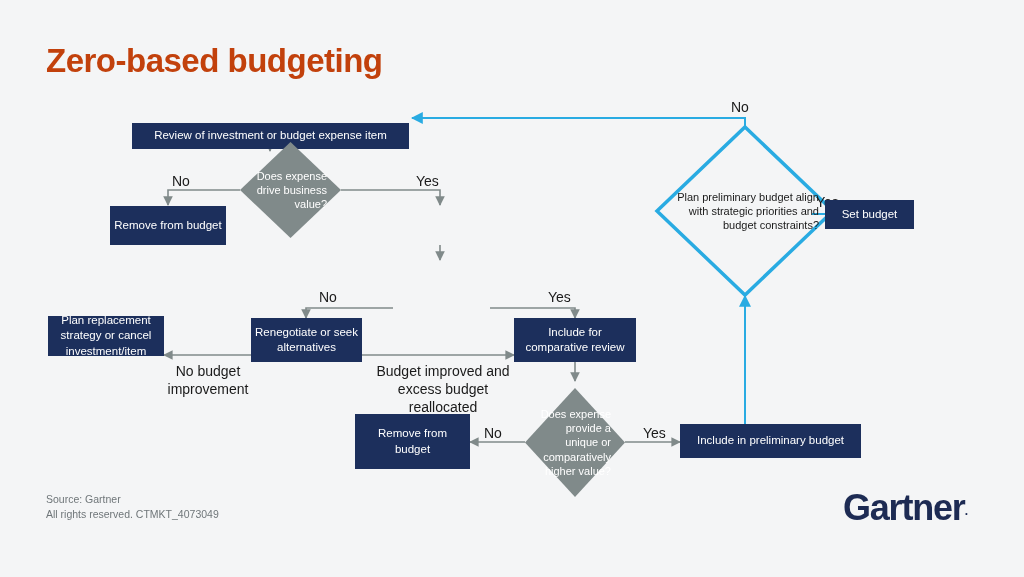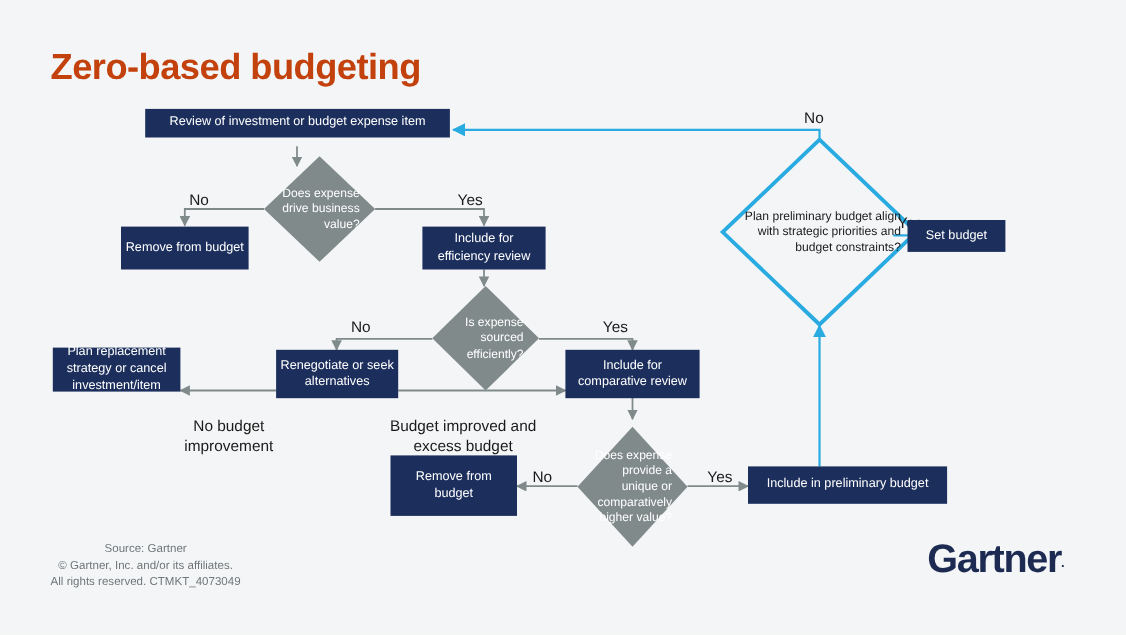--- a/index.html
+++ b/index.html
@@ -71,38 +71,36 @@
   }
   .edge-label {
     position: absolute;
     font-size: 14px;
     color: #1a1a1a;
     white-space: nowrap;
     line-height: 1.3;
   }
   .edge-label.center {
     text-align: center;
-    margin-top: 16px;
   }
   #connectors {
     position: absolute;
     left: 0;
     top: 0;
     width: 1024px;
     height: 577px;
     pointer-events: none;
   }
   #footer {
     position: absolute;
     left: 46px;
     top: 492px;
     font-size: 10.5px;
     line-height: 1.45;
     color: #6f7679;
-    text-align: center;
   }
   #logo {
     position: absolute;
     left: 843px;
     top: 487px;
     font-size: 36px;
     font-weight: bold;
     color: #1d2b53;
     letter-spacing: -1.2px;
   }
@@ -143,67 +141,58 @@
       <path d="M 625 442 L 680 442"></path>
     </g>
 
     <g stroke="#29abe2" stroke-width="2" fill="none">
       <path d="M 745 424 L 745 296" marker-end="url(#arrowBlue)"></path>
       <path d="M 745 126 L 745 118 L 412 118" marker-end="url(#arrowBlue)"></path>
       <path d="M 812 214 L 840 214" marker-end="url(#arrowBlue)"></path>
     </g>
   </svg>
 
-  <div class="box" style="left:132px; top:99px; width:277px; height:26px;">
+  <div class="box" style="left:132px; top:123px; width:277px; height:26px;">
     <span>Review of investment or budget expense item</span>
   </div>
 
   <div class="diamond-wrap diamond-gray" style="left:240px; top:142px; width:101px; height:96px;">
     <svg width="101" height="96">
       <polygon points="50.5,0 101,48 50.5,96 0,48" fill="#808a8a"></polygon>
     </svg>
     <div class="diamond-label">Does expense drive business value?</div>
   </div>
 
   <div class="edge-label" style="left:172px; top:172px;">No</div>
   <div class="edge-label" style="left:416px; top:172px;">Yes</div>
 
   <div class="box" style="left:110px; top:206px; width:116px; height:39px;">
     <span>Remove from budget</span>
   </div>
 
-  <div class="box" style="left:384px; top:206px; width:112px; height:39px;">
-    <span>Include for efficiency review</span>
-  </div>
-
-  <div class="diamond-wrap diamond-gray" style="left:393px; top:260px; width:97px; height:95px;">
-    <svg width="97" height="95">
-      <polygon points="48.5,0 97,47.5 48.5,95 0,47.5" fill="#808a8a"></polygon>
-    </svg>
-    <div class="diamond-label">Is expense sourced efficiently?</div>
-  </div>
+
 
   <div class="edge-label" style="left:319px; top:288px;">No</div>
   <div class="edge-label" style="left:548px; top:288px;">Yes</div>
 
   <div class="box" style="left:48px; top:316px; width:116px; height:40px;">
     <span>Plan replacement strategy or cancel investment/item</span>
   </div>
 
   <div class="box" style="left:514px; top:318px; width:122px; height:44px;">
     <span>Include for comparative review</span>
   </div>
 
   <div class="box" style="left:251px; top:318px; width:111px; height:44px;">
     <span>Renegotiate or seek alternatives</span>
   </div>
 
   <div class="edge-label center" style="left:166px; top:362px; width:84px; white-space:normal;">No budget improvement</div>
 
-  <div class="edge-label center" style="left:348px; top:362px; width:146px; white-space:normal;">Budget improved and excess budget reallocated</div>
+  <div class="edge-label center" style="left:370px; top:362px; width:146px; white-space:normal;">Budget improved and excess budget reallocated</div>
 
   <div class="diamond-wrap diamond-gray" style="left:525px; top:388px; width:100px; height:109px;">
     <svg width="100" height="109">
       <polygon points="50,0 100,54.5 50,109 0,54.5" fill="#808a8a"></polygon>
     </svg>
     <div class="diamond-label">Does expense provide a unique or comparatively higher value?</div>
   </div>
 
   <div class="edge-label" style="left:484px; top:424px;">No</div>
   <div class="edge-label" style="left:643px; top:424px;">Yes</div>
@@ -225,21 +214,20 @@
 
   <div class="edge-label" style="left:731px; top:98px;">No</div>
   <div class="edge-label" style="left:816px; top:193px;">Yes</div>
 
   <div class="box" style="left:825px; top:200px; width:89px; height:29px;">
     <span>Set budget</span>
   </div>
 
   <div id="footer">
     <div>Source: Gartner</div>
-    <div>© Gartner, Inc. and/or its affiliates.</div>
     <div>All rights reserved. CTMKT_4073049</div>
   </div>
 
   <div id="logo">
     <span>Gartner</span><span class="reg">.</span>
   </div>
 
 </div>
 
 </body></html>

